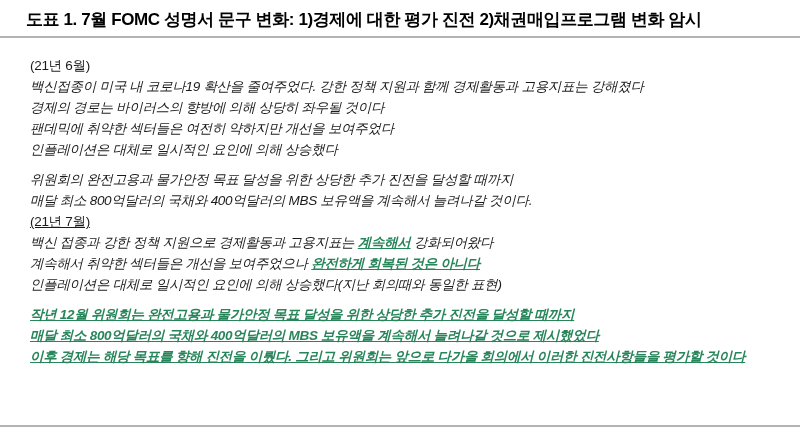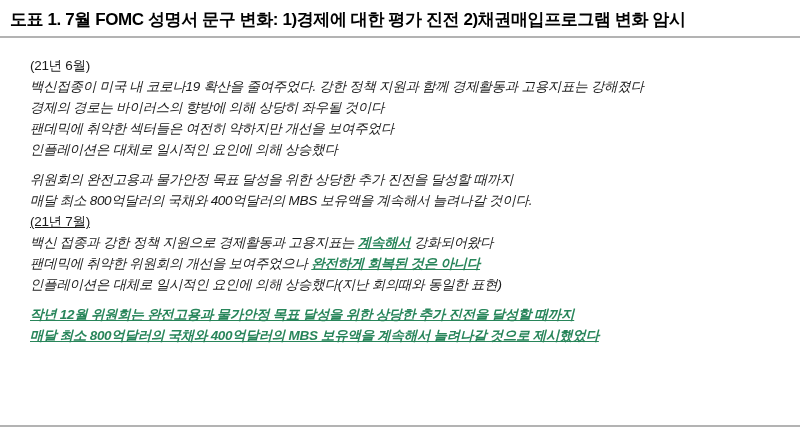--- a/index.html
+++ b/index.html
@@ -13,21 +13,21 @@
   body { font-family: "Liberation Sans", "DejaVu Sans", sans-serif; }
   .page {
     position: relative;
     width: 800px;
     height: 429px;
     background: var(--bg);
     overflow: hidden;
     padding-top: 6px;
   }
   .title {
-    margin: 2px 10px 0 10px;
+    margin: 2px 10px 0 26px;
     font-size: 17px;
     line-height: 23px;
     font-weight: bold;
     color: #000000;
     letter-spacing: -0.4px;
     white-space: nowrap;
   }
   .title-divider {
     border: none;
     border-top: 2px solid var(--divider);
@@ -85,23 +85,24 @@
         </div>
         <div class="paragraph para-gap">
           <div class="line"><span class="plain">위원회의 완전고용과 물가안정 목표 달성을 위한 상당한 추가 진전을 달성할 때까지</span></div>
           <div class="line"><span class="plain">매달 최소 800억달러의 국채와 400억달러의 MBS 보유액을 계속해서 늘려나갈 것이다.</span></div>
         </div>
       </div>
       <div class="section">
         <div class="section-heading underlined">(21년 7월)</div>
         <div class="paragraph">
           <div class="line"><span class="plain">백신 접종과 강한 정책 지원으로 경제활동과 고용지표는 </span><span class="hl">계속해서</span><span class="plain"> 강화되어왔다</span></div>
-          <div class="line"><span class="plain">팬데믹에 취약한 위원회의 개선을 보여주었으나 </span><span class="hl">완전하게 회복된 것은 아니다</span></div>
+          <div class="line"><span class="plain">계속해서 취약한 섹터들은 개선을 보여주었으나 </span><span class="hl">완전하게 회복된 것은 아니다</span></div>
           <div class="line"><span class="plain">인플레이션은 대체로 일시적인 요인에 의해 상승했다(지난 회의때와 동일한 표현)</span></div>
         </div>
         <div class="paragraph para-gap">
           <div class="line"><span class="hl">작년 12월 위원회는 완전고용과 물가안정 목표 달성을 위한 상당한 추가 진전을 달성할 때까지</span></div>
           <div class="line"><span class="hl">매달 최소 800억달러의 국채와 400억달러의 MBS 보유액을 계속해서 늘려나갈 것으로 제시했었다</span></div>
+          <div class="line"><span class="hl">이후 경제는 해당 목표를 향해 진전을 이뤘다. 그리고 위원회는 앞으로 다가올 회의에서 이러한 진전사항들을 평가할 것이다</span></div>
         </div>
       </div>
     </div>
   <hr class="bottom-divider">
 </div>
 
 </body></html>

